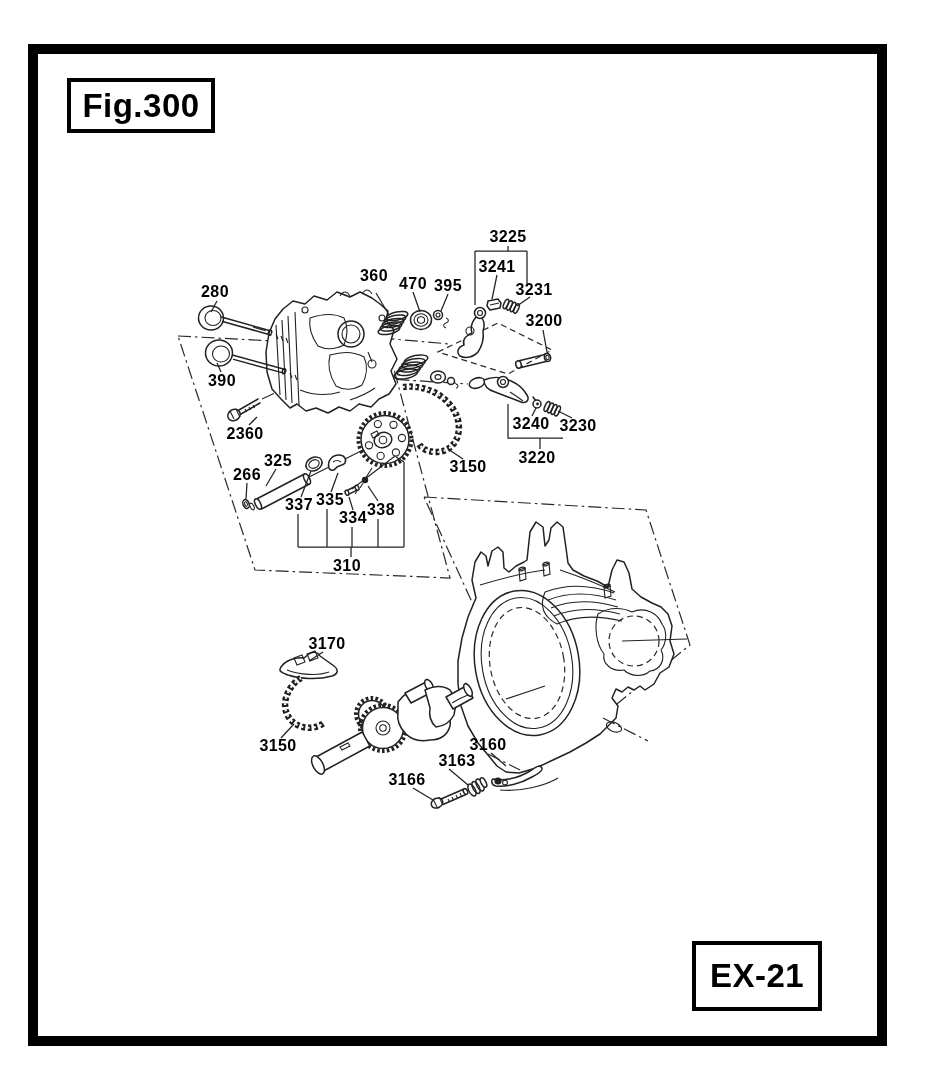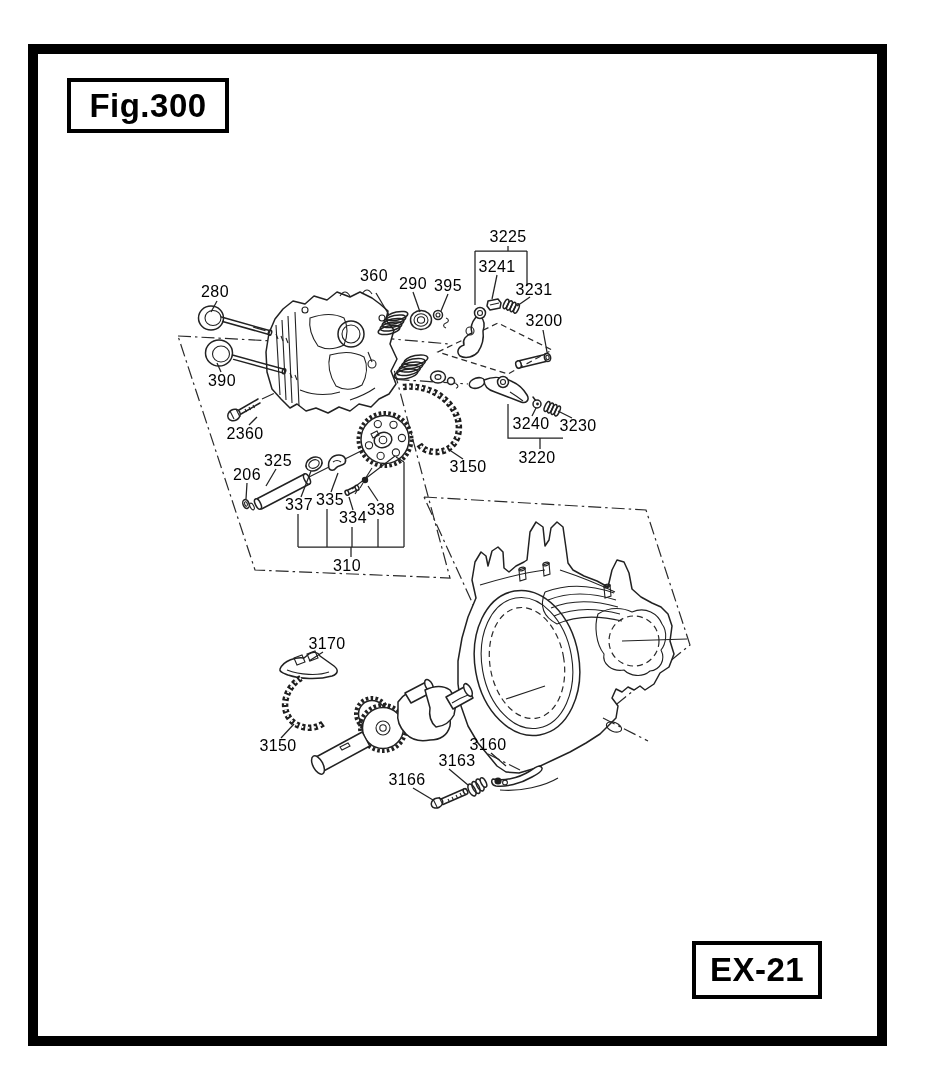--- a/index.html
+++ b/index.html
@@ -1,27 +1,27 @@
 <!DOCTYPE html>
 <html><head>
 <meta charset="utf-8">
 <style>
   html,body{margin:0;padding:0;background:#ffffff;}
   .page{position:relative;width:926px;height:1072px;background:#ffffff;overflow:hidden;
         font-family:"Liberation Sans",sans-serif;color:#000;}
   .frame{position:absolute;left:28px;top:44px;width:859px;height:1002px;
          border:10px solid #000;box-sizing:border-box;}
-  .figbox{position:absolute;left:67px;top:78px;width:162px;height:55px;border:4px solid #000;
+  .figbox{position:absolute;left:67px;top:78px;width:148px;height:55px;border:4px solid #000;
           box-sizing:border-box;display:flex;align-items:center;justify-content:center;
           font-size:33px;font-weight:bold;letter-spacing:.5px;}
-  .codebox{position:absolute;left:692px;top:941px;width:130px;height:58px;border:4px solid #000;
+  .codebox{position:absolute;left:692px;top:941px;width:130px;height:70px;border:4px solid #000;
            box-sizing:border-box;display:flex;align-items:center;justify-content:center;
            font-size:33px;font-weight:bold;letter-spacing:.5px;}
   .art{position:absolute;left:0;top:0;}
-  .callout{position:absolute;transform:translate(-50%,-50%);font-size:16px;font-weight:normal;
+  .callout{position:absolute;transform:translate(-50%,-50%);font-size:16px;font-weight:bold;
            letter-spacing:.4px;white-space:nowrap;}
   
   svg .ln{fill:none;stroke:#222;stroke-width:1.5;stroke-linecap:round;stroke-linejoin:round;}
   svg .fw{fill:#fff;stroke:#222;stroke-width:1.5;stroke-linejoin:round;}
   svg .thin{fill:none;stroke:#222;stroke-width:1.1;}
   svg .leader{fill:none;stroke:#222;stroke-width:1.25;stroke-linecap:butt;}
   svg .dashdot{fill:none;stroke:#2a2a2a;stroke-width:1.2;stroke-dasharray:13 4 2.5 4;stroke-linecap:butt;}
   svg .dash{fill:none;stroke:#2a2a2a;stroke-width:1.2;stroke-dasharray:6 4;stroke-linecap:butt;}
   svg .chain{fill:none;stroke:#1e1e1e;stroke-width:6.5;stroke-dasharray:3.6 2.6;stroke-linecap:butt;}
   svg .chainhi{fill:none;stroke:#fff;stroke-width:2.1;stroke-dasharray:1.7 4.5;stroke-linecap:butt;}
@@ -330,32 +330,32 @@
     <g>
       <path class="leader" d="M298,514 L298,547 M327,509 L327,547 M352,527 L352,547 M378,519 L378,547
         M404,462 L404,547 M298,547 L404,547 M351,547 L351,557 M404,462 L396,457"></path>
     </g>
   </svg>
 
   <div class="callout" style="left:215px;top:292px">280</div>
   <div class="callout" style="left:222px;top:381px">390</div>
   <div class="callout" style="left:245px;top:434px">2360</div>
   <div class="callout" style="left:374px;top:276px">360</div>
-  <div class="callout" style="left:413px;top:284px">290</div>
+  <div class="callout" style="left:413px;top:284px">470</div>
   <div class="callout" style="left:448px;top:286px">395</div>
   <div class="callout" style="left:508px;top:237px">3225</div>
   <div class="callout" style="left:497px;top:267px">3241</div>
   <div class="callout" style="left:534px;top:290px">3231</div>
   <div class="callout" style="left:544px;top:321px">3200</div>
   <div class="callout" style="left:531px;top:424px">3240</div>
   <div class="callout" style="left:578px;top:426px">3230</div>
   <div class="callout" style="left:537px;top:458px">3220</div>
   <div class="callout" style="left:468px;top:467px">3150</div>
   <div class="callout" style="left:278px;top:461px">325</div>
-  <div class="callout" style="left:247px;top:475px">206</div>
+  <div class="callout" style="left:247px;top:475px">266</div>
   <div class="callout" style="left:299px;top:505px">337</div>
   <div class="callout" style="left:330px;top:500px">335</div>
   <div class="callout" style="left:353px;top:518px">334</div>
   <div class="callout" style="left:381px;top:510px">338</div>
   <div class="callout" style="left:347px;top:566px">310</div>
   <div class="callout" style="left:327px;top:644px">3170</div>
   <div class="callout" style="left:278px;top:746px">3150</div>
   <div class="callout" style="left:407px;top:780px">3166</div>
   <div class="callout" style="left:457px;top:761px">3163</div>
   <div class="callout" style="left:488px;top:745px">3160</div>

